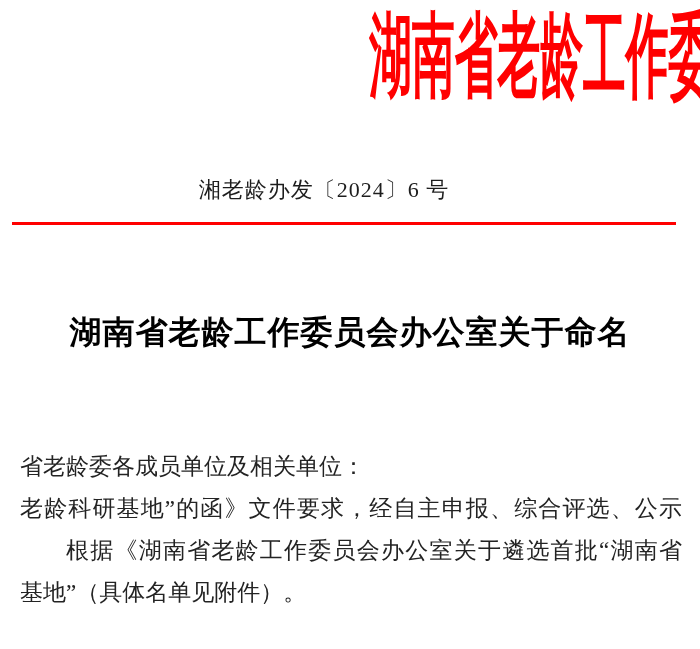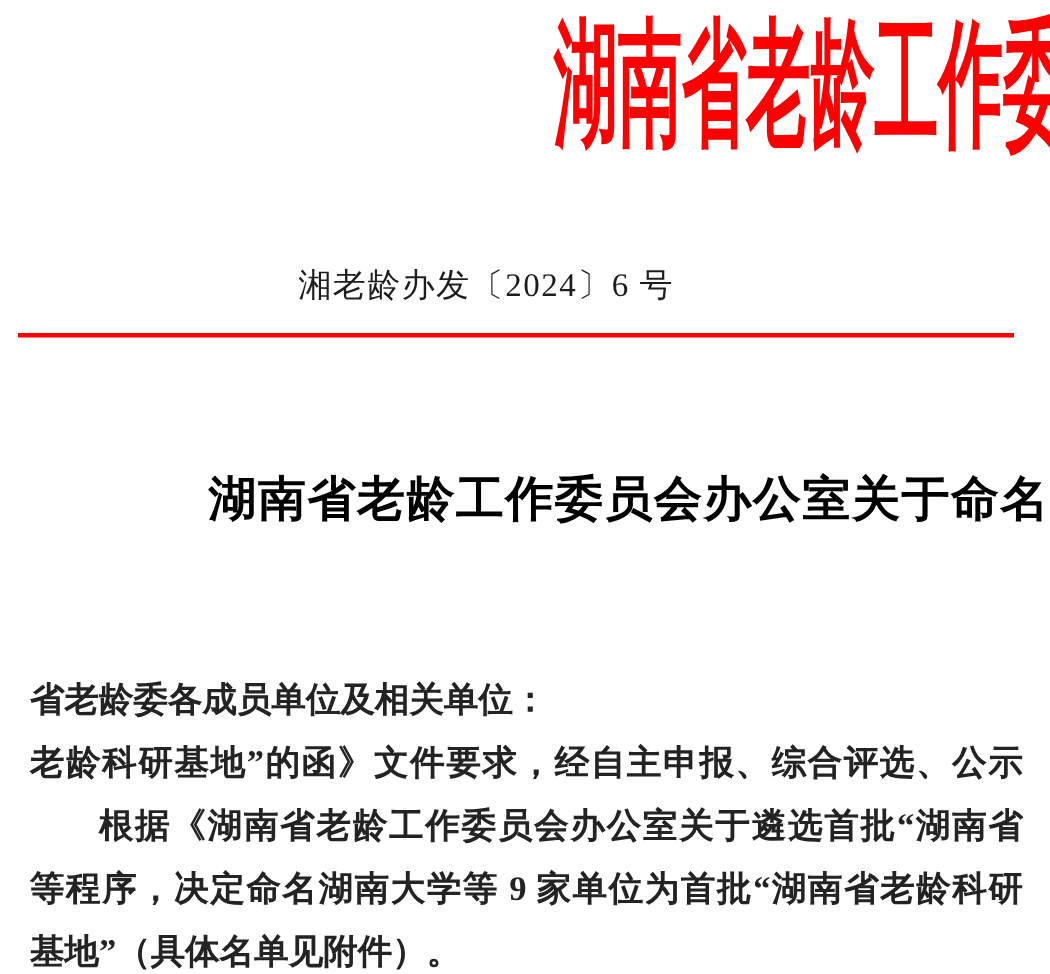--- a/index.html
+++ b/index.html
@@ -52,38 +52,38 @@
     width: 664px;
     height: 3px;
     background: #ff0000;
   }
   
   .doc-title {
     position: absolute;
     top: 312px;
     left: 0;
     width: 700px;
-    text-align: right;
+    text-align: center;
     font-size: 32px;
     line-height: 40px;
     font-weight: bold;
     letter-spacing: 1px;
     color: #000000;
   }
   
   .doc-body {
     position: absolute;
     top: 446px;
     left: 20px;
     width: 662px;
     font-size: 23px;
     line-height: 42px;
     color: #232323;
   }
-  .line { white-space: normal; font-weight: bold; }
+  .line { white-space: normal; }
   .line.indent { text-indent: 2em; }
   .line.just {
     text-align: justify;
     text-align-last: justify;
   }
 </style>
 </head>
 <body>
 
 <div class="page">
@@ -97,17 +97,16 @@
   <div class="red-rule"></div>
 
   <div class="doc-title">
     <div>湖南省老龄工作委员会办公室关于命名</div>
   </div>
 
   <div class="doc-body">
     <div class="line">省老龄委各成员单位及相关单位：</div>
     <div class="line just">老龄科研基地”的函》文件要求，经自主申报、综合评选、公示</div>
     <div class="line indent just">根据《湖南省老龄工作委员会办公室关于遴选首批“湖南省</div>
-    <div class="line just">等程序，决定命名湖南大学等 9 家单位为首批“湖南省老龄科研</div>
     <div class="line">基地”（具体名单见附件）。</div>
   </div>
 
 </div>
 
 </body></html>

